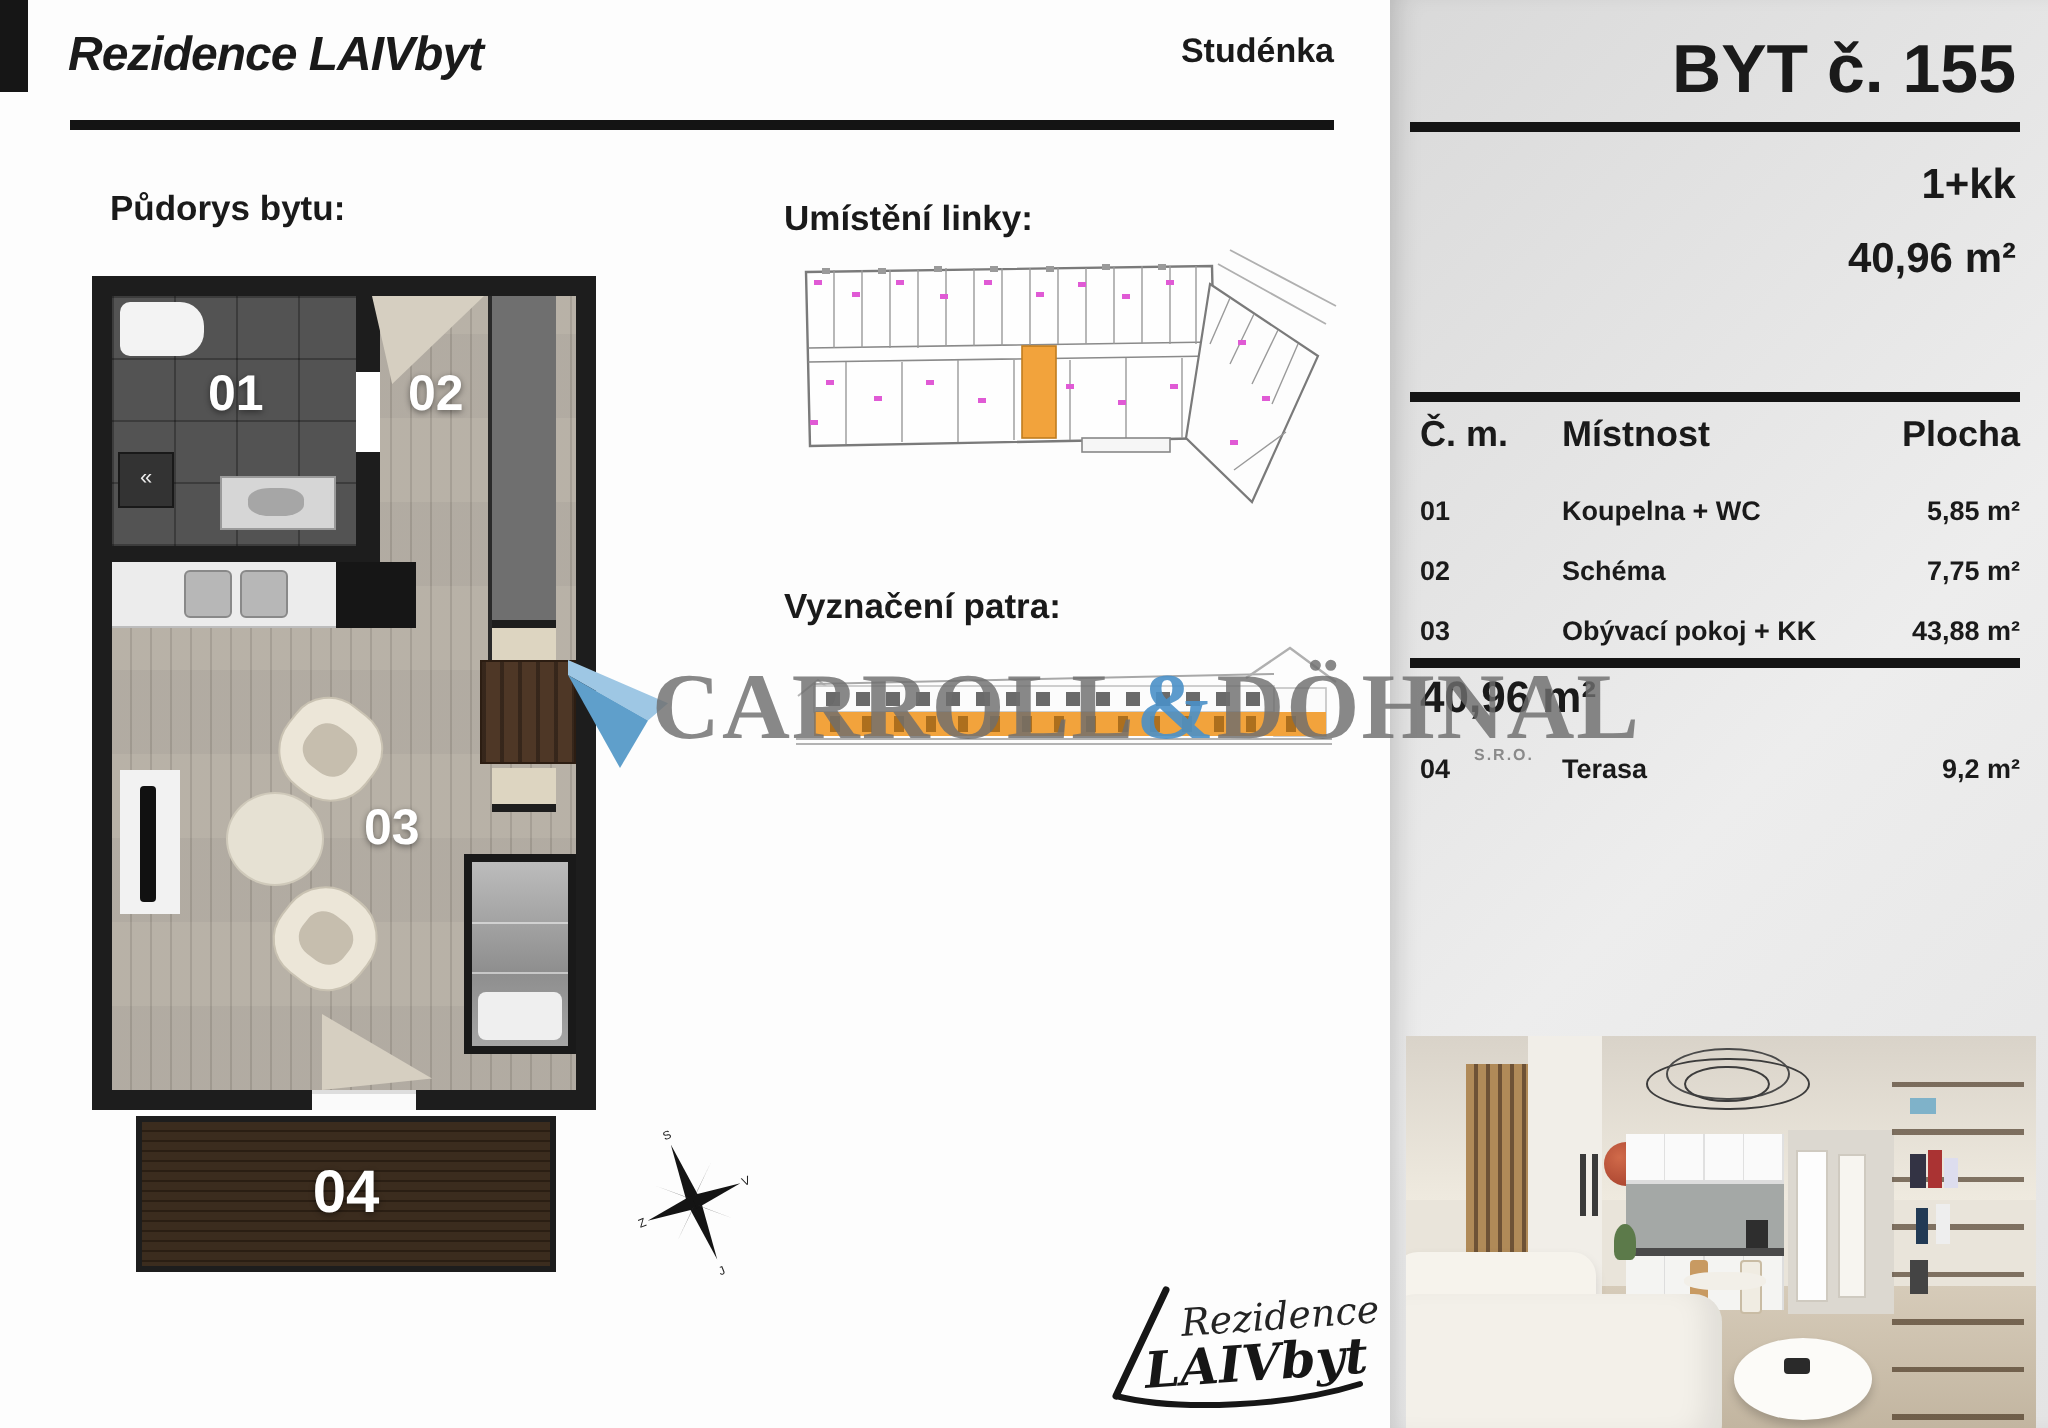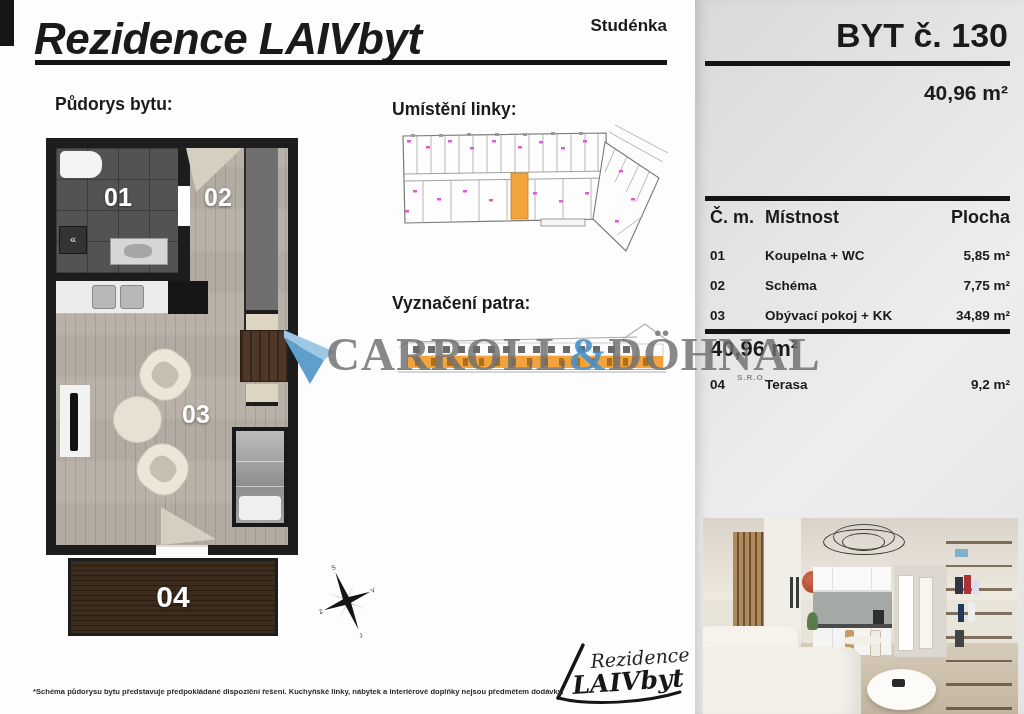--- a/index.html
+++ b/index.html
@@ -1,21 +1,21 @@
 <!DOCTYPE html>
 <html><head>
 <meta charset="utf-8">
 <style>
   html,body{margin:0;padding:0;}
   body{width:1024px;height:714px;overflow:hidden;background:#fdfdfd;
        font-family:"Liberation Sans",sans-serif;color:#1a1a1a;position:relative;}
   .abs{position:absolute;}
   
   .corner-bar{left:0;top:0;width:14px;height:46px;background:#161616;}
-  .page-title{left:34px;top:14px;font-size:44px;font-weight:800;font-style:italic;letter-spacing:-.5px;}
+  .page-title{left:34px;top:14px;font-size:24px;font-weight:800;font-style:italic;letter-spacing:-.5px;}
   .city{left:545px;top:16px;width:122px;text-align:right;font-size:17px;font-weight:700;}
   .title-rule{left:35px;top:60px;width:632px;height:5px;background:#141414;}
   .sec-label{font-size:17.5px;font-weight:800;}
   
   .plan{left:46px;top:138px;width:252px;height:502px;z-index:10;}
   .plan .main{left:0;top:0;width:252px;height:417px;border:10px solid #1d1d1d;box-sizing:border-box;
     background-color:#b2aba0;
     background-image:repeating-linear-gradient(90deg,rgba(255,255,255,.08) 0 9px,rgba(0,0,0,.07) 9px 10px),
                      repeating-linear-gradient(0deg,rgba(0,0,0,.04) 0 42px,transparent 42px 84px);}
   .bath{left:10px;top:10px;width:122px;height:125px;background:#535353;
@@ -71,21 +71,21 @@
   .panel{left:695px;top:0;width:329px;height:714px;z-index:5;
     background:linear-gradient(135deg,#d9d9d9,#ededed 55%,#e4e4e4);
     box-shadow:inset 10px 0 14px -8px rgba(0,0,0,.18);}
   .unit-number{right:16px;top:16px;font-size:34px;font-weight:800;z-index:20;}
   .p-rule{left:705px;width:305px;height:5px;background:#141414;z-index:20;}
   .specs{right:16px;top:74px;text-align:right;font-size:21px;font-weight:800;line-height:37px;z-index:20;}
   .thead{left:710px;top:207px;width:300px;display:flex;font-size:18px;font-weight:800;z-index:20;}
   .trows{left:710px;top:241px;width:300px;z-index:20;font-size:13.5px;font-weight:700;line-height:30px;}
   .trow{display:flex;}
   .c-num{width:55px;}
-  .c-room{flex:1;}
+  .c-room{flex:1;margin-left:16px;}
   .c-area{width:84px;text-align:right;}
   .total{left:710px;top:336px;width:300px;display:flex;justify-content:space-between;
          font-size:22px;font-weight:800;z-index:20;}
   .trow.terr{position:absolute;left:710px;top:377px;width:300px;z-index:20;font-size:13.5px;font-weight:700;}
   
   .photo{left:703px;top:518px;width:315px;height:196px;overflow:hidden;z-index:6;background:#e6e1d7;}
   .ph{position:absolute;}
   
   .compass{left:317px;top:562px;width:60px;height:80px;z-index:9;}
   .brand{left:545px;top:632px;width:158px;height:80px;z-index:9;}
@@ -262,27 +262,27 @@
 </svg>
 
 <svg class="abs brand" viewBox="0 0 158 80">
   <path d="M38 13 L13 66" stroke="#161616" stroke-width="3.5" stroke-linecap="round" fill="none"></path>
   <path d="M13 66 C 45 74, 100 71, 135 60" stroke="#161616" stroke-width="3" stroke-linecap="round" fill="none"></path>
   <text x="46" y="36" transform="rotate(-4 46 36)" font-family="DejaVu Serif, serif" font-style="italic" font-size="19" fill="#242424">Rezidence</text>
   <text x="28" y="62" transform="rotate(-4 28 62)" font-family="DejaVu Serif, serif" font-style="italic" font-weight="bold" font-size="25" fill="#161616">LAIVbyt</text>
 </svg>
 
 <div class="abs footnote">
-  <div>*Schéma půdorysu bytu představuje předpokládané dispoziční řešení. Kuchyňské linky, nábytek a interiérové doplňky nejsou předmětem dodávky.</div>
 </div>
 
 <div class="abs panel"></div>
-<div class="abs unit-number">BYT č. 130</div>
+<div class="abs unit-number">BYT č. 155</div>
 <div class="abs p-rule" style="top:61px;"></div>
 <div class="abs specs">
+  <div>1+kk</div>
   <div>40,96 m²</div>
 </div>
 <div class="abs p-rule" style="top:196px;"></div>
 
 <div class="abs thead">
   <div class="c-num">Č. m.</div>
   <div class="c-room">Místnost</div>
   <div class="c-area">Plocha</div>
 </div>
 <div class="abs trows">
@@ -292,21 +292,21 @@
     <div class="c-area">5,85 m²</div>
   </div>
   <div class="trow">
     <div class="c-num">02</div>
     <div class="c-room">Schéma</div>
     <div class="c-area">7,75 m²</div>
   </div>
   <div class="trow">
     <div class="c-num">03</div>
     <div class="c-room">Obývací pokoj + KK</div>
-    <div class="c-area">34,89 m²</div>
+    <div class="c-area">43,88 m²</div>
   </div>
 </div>
 <div class="abs p-rule" style="top:329px;"></div>
 <div class="abs total">
   <div>40,96 m²</div>
 </div>
 <div class="trow terr">
   <div class="c-num">04</div>
   <div class="c-room">Terasa</div>
   <div class="c-area">9,2 m²</div>

